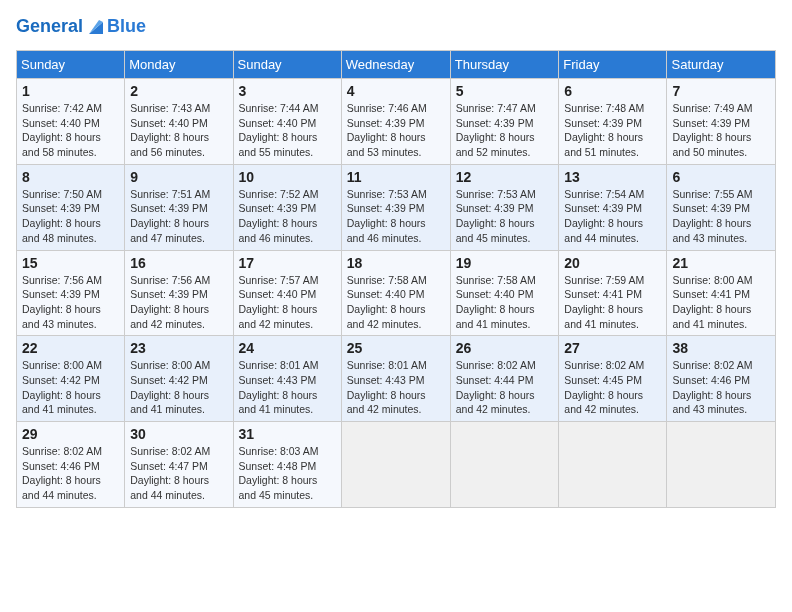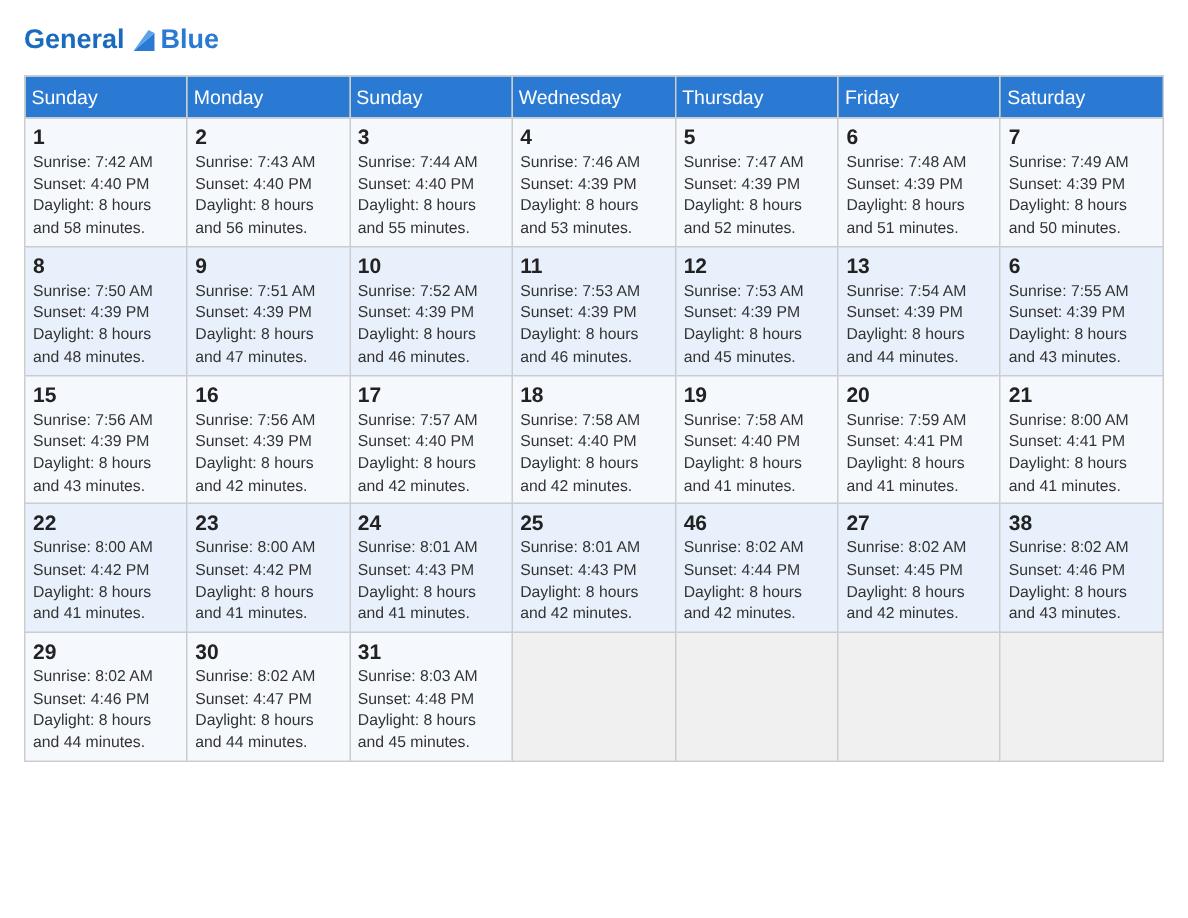--- a/index.html
+++ b/index.html
@@ -140,21 +140,21 @@
         <td><span class="day-num">18</span><span class="day-info">Sunrise: 7:58 AM<br>Sunset: 4:40 PM<br>Daylight: 8 hours and 42 minutes.</span></td>
         <td><span class="day-num">19</span><span class="day-info">Sunrise: 7:58 AM<br>Sunset: 4:40 PM<br>Daylight: 8 hours and 41 minutes.</span></td>
         <td><span class="day-num">20</span><span class="day-info">Sunrise: 7:59 AM<br>Sunset: 4:41 PM<br>Daylight: 8 hours and 41 minutes.</span></td>
         <td><span class="day-num">21</span><span class="day-info">Sunrise: 8:00 AM<br>Sunset: 4:41 PM<br>Daylight: 8 hours and 41 minutes.</span></td>
       </tr>
       <tr>
         <td><span class="day-num">22</span><span class="day-info">Sunrise: 8:00 AM<br>Sunset: 4:42 PM<br>Daylight: 8 hours and 41 minutes.</span></td>
         <td><span class="day-num">23</span><span class="day-info">Sunrise: 8:00 AM<br>Sunset: 4:42 PM<br>Daylight: 8 hours and 41 minutes.</span></td>
         <td><span class="day-num">24</span><span class="day-info">Sunrise: 8:01 AM<br>Sunset: 4:43 PM<br>Daylight: 8 hours and 41 minutes.</span></td>
         <td><span class="day-num">25</span><span class="day-info">Sunrise: 8:01 AM<br>Sunset: 4:43 PM<br>Daylight: 8 hours and 42 minutes.</span></td>
-        <td><span class="day-num">46</span><span class="day-info">Sunrise: 8:02 AM<br>Sunset: 4:44 PM<br>Daylight: 8 hours and 42 minutes.</span></td>
+        <td><span class="day-num">26</span><span class="day-info">Sunrise: 8:02 AM<br>Sunset: 4:44 PM<br>Daylight: 8 hours and 42 minutes.</span></td>
         <td><span class="day-num">27</span><span class="day-info">Sunrise: 8:02 AM<br>Sunset: 4:45 PM<br>Daylight: 8 hours and 42 minutes.</span></td>
         <td><span class="day-num">38</span><span class="day-info">Sunrise: 8:02 AM<br>Sunset: 4:46 PM<br>Daylight: 8 hours and 43 minutes.</span></td>
       </tr>
       <tr>
         <td><span class="day-num">29</span><span class="day-info">Sunrise: 8:02 AM<br>Sunset: 4:46 PM<br>Daylight: 8 hours and 44 minutes.</span></td>
         <td><span class="day-num">30</span><span class="day-info">Sunrise: 8:02 AM<br>Sunset: 4:47 PM<br>Daylight: 8 hours and 44 minutes.</span></td>
         <td><span class="day-num">31</span><span class="day-info">Sunrise: 8:03 AM<br>Sunset: 4:48 PM<br>Daylight: 8 hours and 45 minutes.</span></td>
         <td class="empty-cell"></td>
         <td class="empty-cell"></td>
         <td class="empty-cell"></td>

